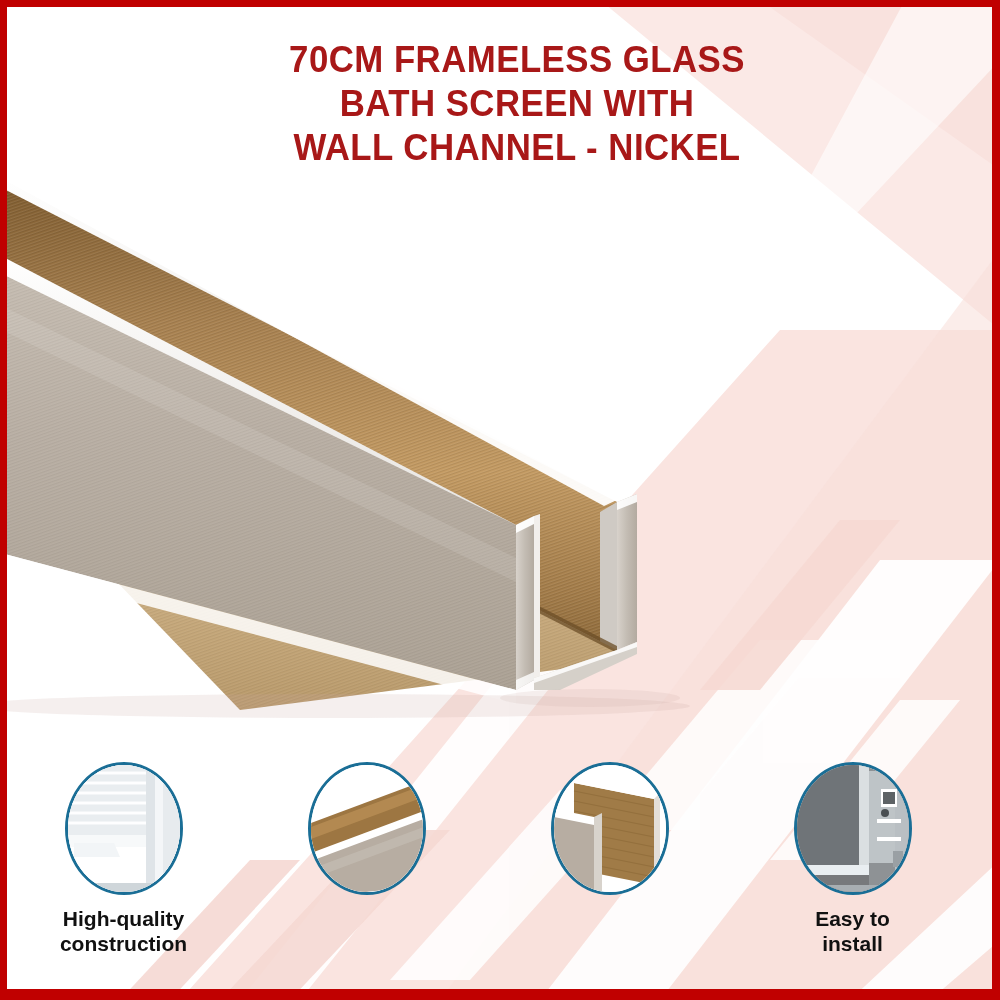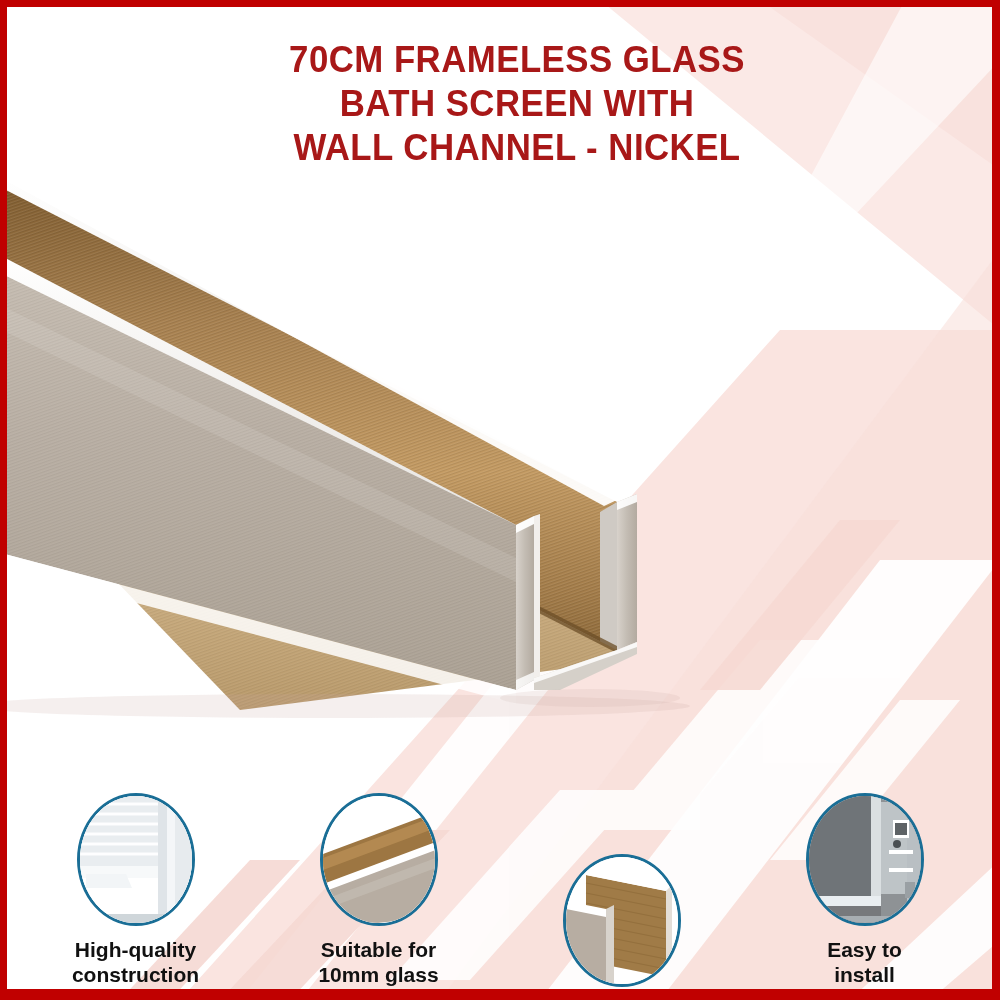--- a/index.html
+++ b/index.html
@@ -43,22 +43,22 @@
     transform:scaleX(0.94);
     white-space:nowrap;
   }
 
   
   .product{position:absolute;left:0;top:150px;width:1000px;height:600px;z-index:30;}
   .product svg{display:block;}
 
   
   .features{
-    position:absolute;left:14px;top:762px;width:972px;height:225px;
-    display:flex;z-index:45;align-items:flex-end;
+    position:absolute;left:2px;top:762px;width:972px;height:225px;
+    display:flex;z-index:45;
   }
   .feature{
     flex:1 1 0;display:flex;flex-direction:column;align-items:center;
   }
   .thumb{
     width:118px;height:133px;border-radius:50%;
     border:3px solid #1a6e96;
     overflow:hidden;position:relative;background:#ffffff;
     box-sizing:border-box;
   }
@@ -261,22 +261,20 @@
         <svg width="118" height="133" viewBox="0 0 118 133" xmlns="http://www.w3.org/2000/svg">
           <rect width="118" height="133" fill="#ffffff"></rect>
           <polygon points="0,52 118,8 118,20 0,64" fill="#ffffff"></polygon>
           <polygon points="0,58 118,14 118,46 0,90" fill="#9d7642"></polygon>
           <polygon points="0,62 118,18 118,30 0,74" fill="#b98f55" opacity="0.8"></polygon>
           <polygon points="0,88 118,44 118,54 0,98" fill="#ffffff"></polygon>
           <polygon points="0,96 118,52 118,120 0,133" fill="#b7ada2"></polygon>
           <polygon points="0,104 118,60 118,70 0,114" fill="#c7bfb5" opacity="0.6"></polygon>
         </svg>
       </div>
-      <div class="feature-label">Suitable for
-10mm glass</div>
     </div>
 
     <div class="feature">
       <div class="thumb">
         <svg width="118" height="133" viewBox="0 0 118 133" xmlns="http://www.w3.org/2000/svg">
           <rect width="118" height="133" fill="#ffffff"></rect>
           <polygon points="20,18 100,34 100,120 20,104" fill="#a07b47"></polygon>
           <g stroke="#8a6736" stroke-width="1.2" opacity="0.55">
             <line x1="20" y1="26" x2="100" y2="42"></line>
               <line x1="20" y1="36" x2="100" y2="52"></line>

